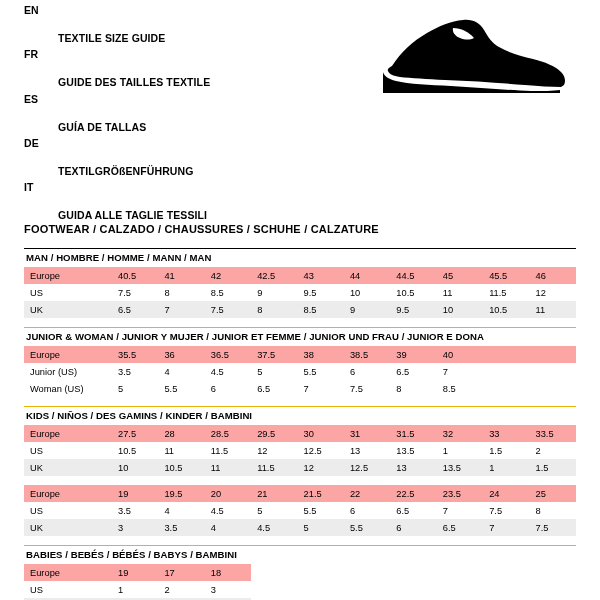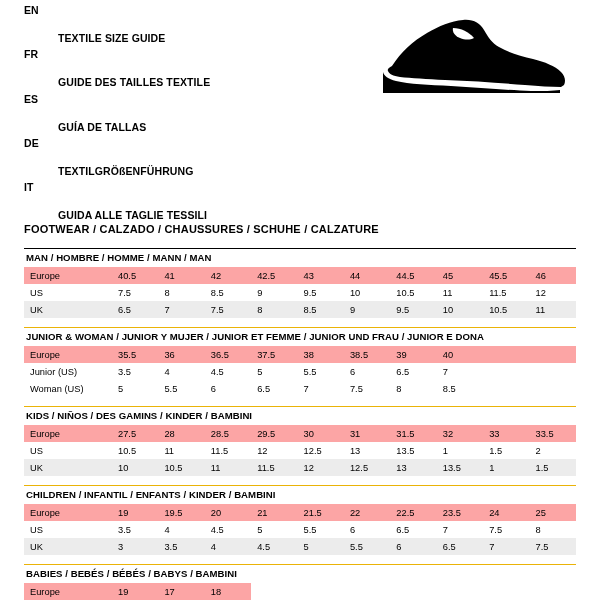--- a/index.html
+++ b/index.html
@@ -267,21 +267,20 @@
         <td>1</td>
         <td>1.5</td>
       </tr>
     </tbody>
       </table>
   </div>
 
   <div class="spacer-sm"></div>
 
   <div class="section">
-    <div class="section-title">CHILDREN / INFANTIL / ENFANTS / KINDER / BAMBINI</div>
     <table class="sizes">
       <tbody>
           <tr class="head">
         <td class="lbl" style="width:88px">Europe</td>
         <td>19</td>
         <td>19.5</td>
         <td>20</td>
         <td>21</td>
         <td>21.5</td>
         <td>22</td>

